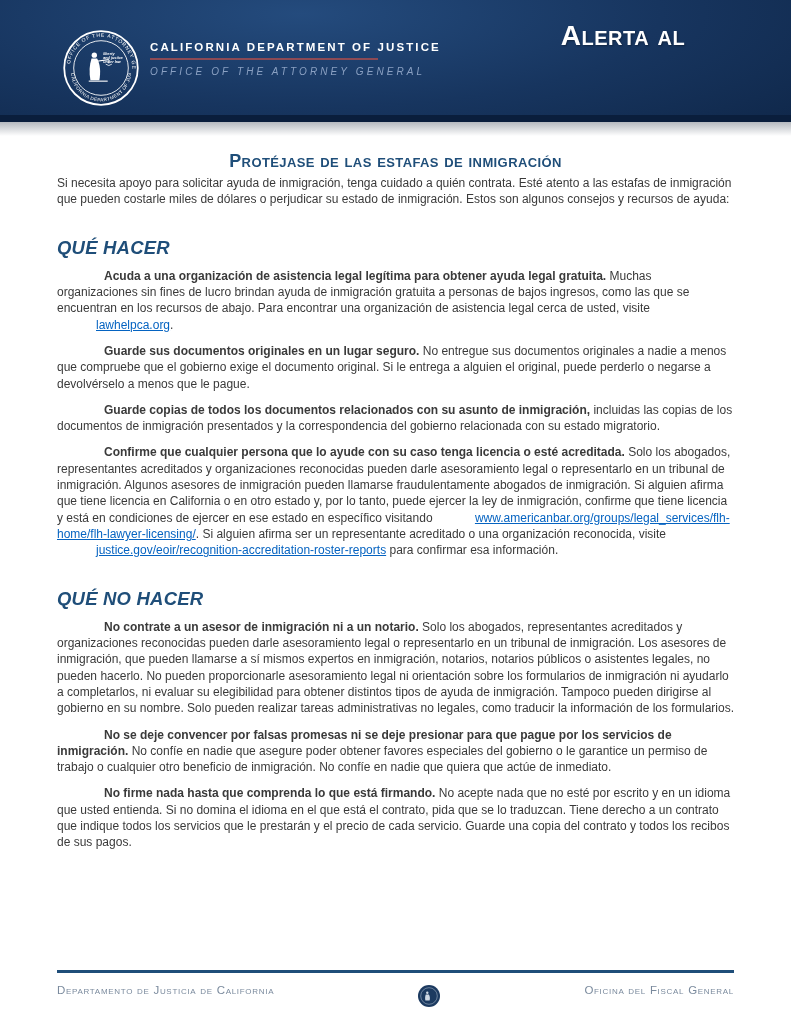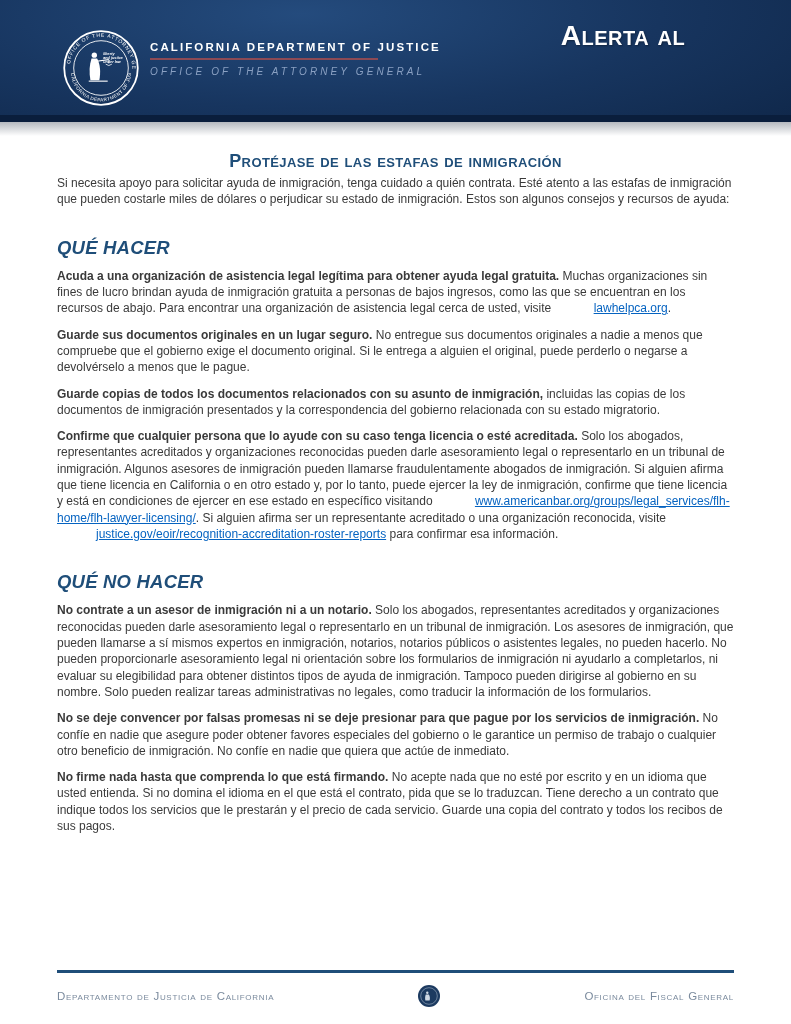--- a/index.html
+++ b/index.html
@@ -44,37 +44,37 @@
     margin: 15px 0 3px; text-align: center;
     color: #1f4e79; font-variant: small-caps; font-weight: bold;
     font-size: 18px; letter-spacing: 0.4px;
   }
   .content p {
     margin: 0 0 10px;
     color: #3a3a3a;
     font-size: 12px;
     line-height: 1.36;
   }
-  .b { font-weight: bold; }
+  .b { font-weight: bold; margin-left: 47px; }
   .content a { color: #0563c1; text-decoration: underline; cursor: pointer; padding-left: 39px; }
   .section-heading {
     margin: 29px 0 9px;
     color: #1f4e79;
     font-size: 18.5px; font-weight: bold; font-style: italic;
     letter-spacing: 0.2px;
   }
 
   
   .footer {
     position: absolute; left: 57px; right: 57px; bottom: 16px;
     background: #ffffff; padding-top: 1px;
   }
   .footer-rule { height: 3px; background: #1f4e79; margin-bottom: 11px; }
   .footer-row {
-    display: flex; justify-content: space-between; align-items: center;
+    display: flex; justify-content: space-between; align-items: flex-start;
     color: #7a8a9d; font-variant: small-caps;
     font-size: 11.5px; letter-spacing: 0.7px;
   }
   .footer-seal { width: 24px; height: 24px; }
 </style>
 </head>
 <body>
 
 <div class="banner">
   <svg class="seal" viewBox="0 0 70 70" aria-hidden="true">

